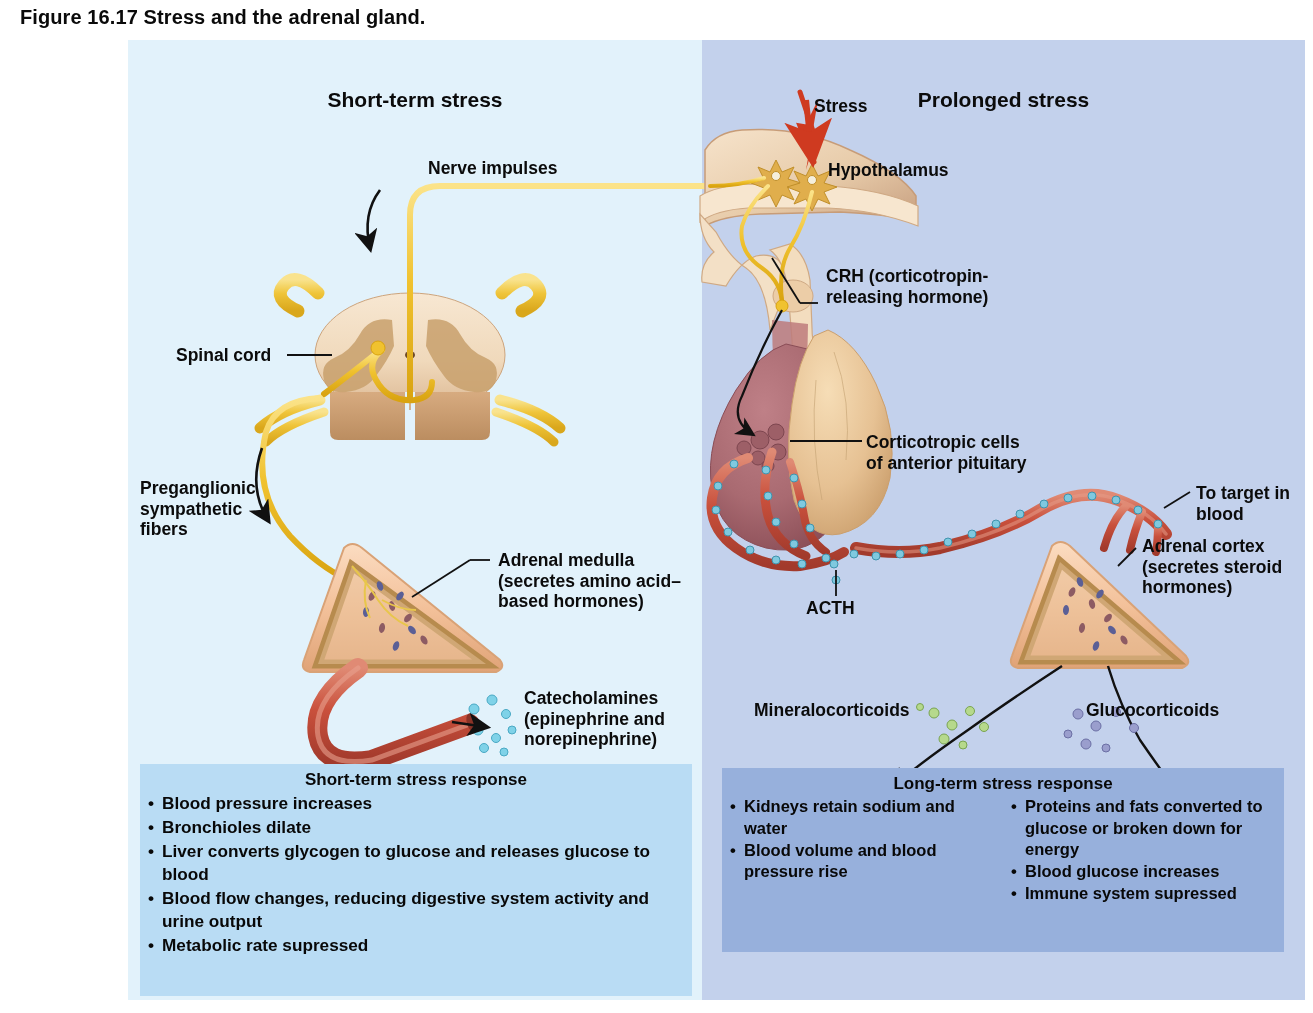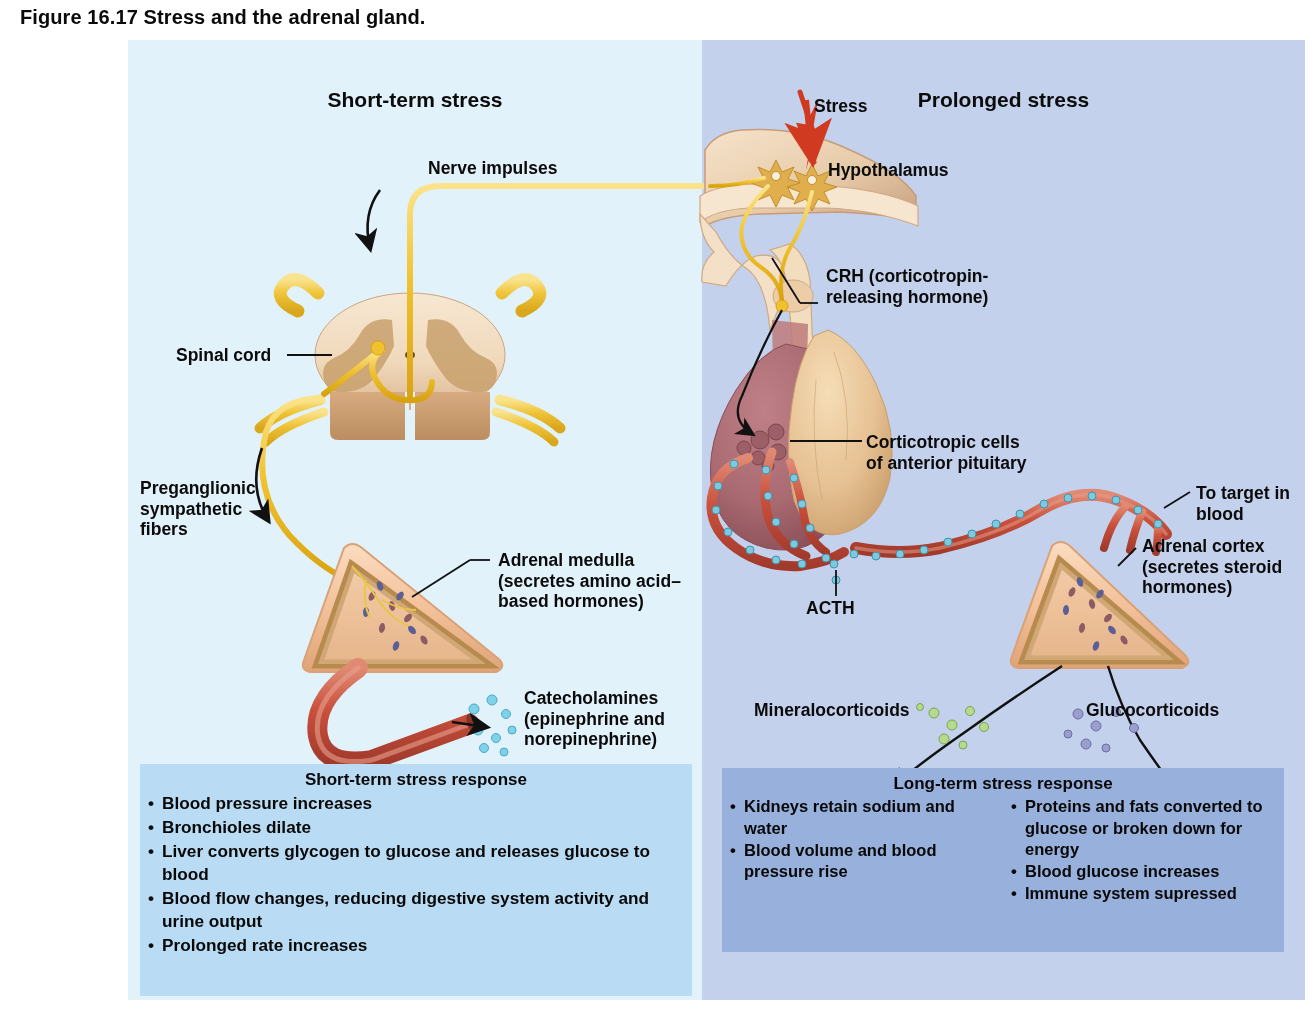--- a/index.html
+++ b/index.html
@@ -373,21 +373,21 @@
 <div class="lbl" style="left:754px;top:700px;">Mineralocorticoids</div>
 <div class="lbl" style="left:1086px;top:700px;">Glucocorticoids</div>
 
 <div class="respbox" id="short-term-box">
   <div class="resp-title">Short-term stress response</div>
   <ul class="bullets" id="st-list">
       <li>Blood pressure increases</li>
       <li>Bronchioles dilate</li>
       <li>Liver converts glycogen to glucose and releases glucose to blood</li>
       <li>Blood flow changes, reducing digestive system activity and urine output</li>
-      <li>Prolonged rate increases</li>
+      <li>Metabolic rate supressed</li>
     </ul>
 </div>
 
 <div class="respbox" id="long-term-box">
   <div class="resp-title">Long-term stress response</div>
   <div class="lt-cols">
     <div class="lt-col">
       <ul class="bullets" id="lt-left">
           <li>Kidneys retain sodium and water</li>
           <li>Blood volume and blood pressure rise</li>

